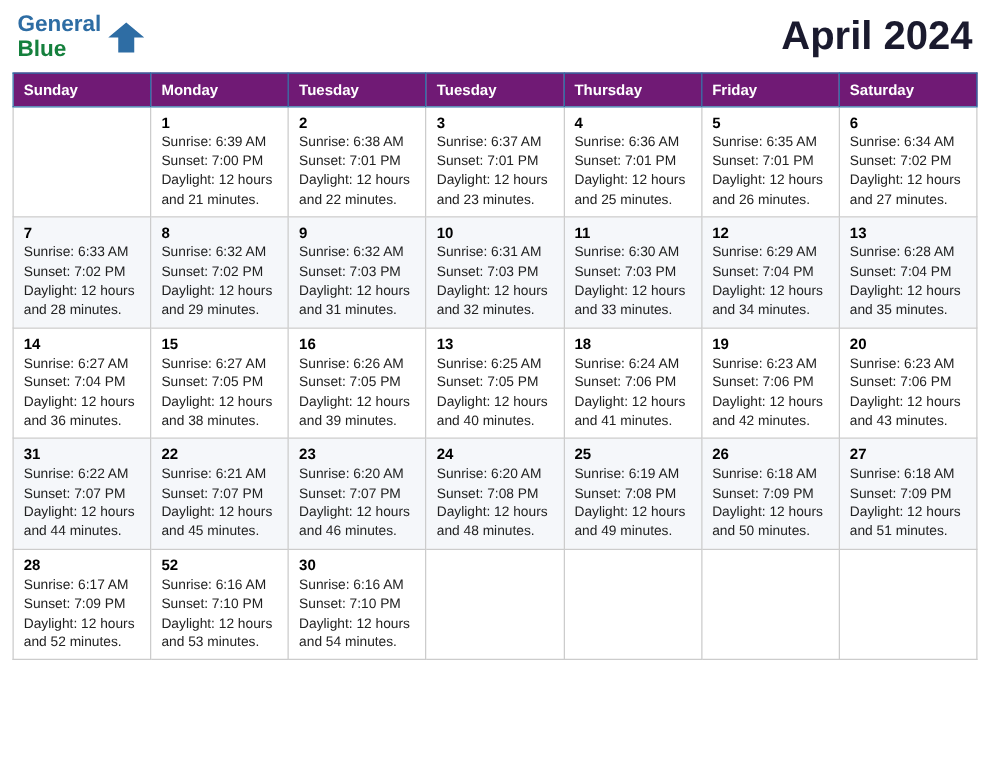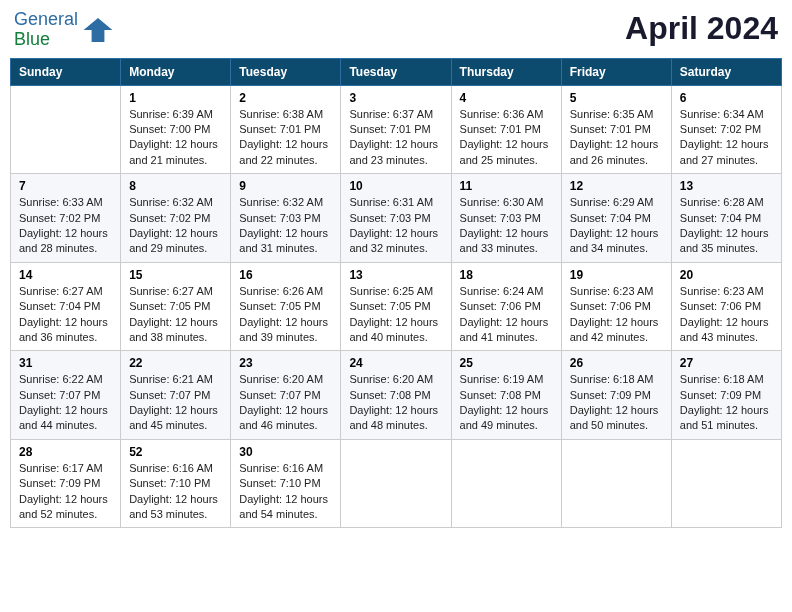--- a/index.html
+++ b/index.html
@@ -16,21 +16,21 @@
       align-items: flex-start;
       margin-bottom: 8px;
       padding: 0 4px;
     }
     .logo {
       display: flex;
       align-items: center;
     }
     .logo-text {
       font-size: 18px;
-      font-weight: normal;
+      font-weight: bold;
       color: #1a1a2e;
       line-height: 1.1;
     }
     .logo-text span {
       color: #2e6da4;
     }
     .logo-icon {
       width: 32px;
       height: 32px;
       margin-left: 4px;
@@ -46,21 +46,21 @@
     .location-title {
       font-size: 14px;
       color: #555;
     }
     table {
       width: 100%;
       border-collapse: collapse;
       font-size: 11px;
     }
     thead tr th {
-      background-color: #0c4a6e;
+      background-color: #701a75;
       color: #fff;
       text-align: left;
       padding: 6px 8px;
       font-size: 12px;
       font-weight: bold;
       border: 1px solid #2e6da4;
     }
     tbody tr td {
       border: 1px solid #ccc;
       padding: 5px 8px;

